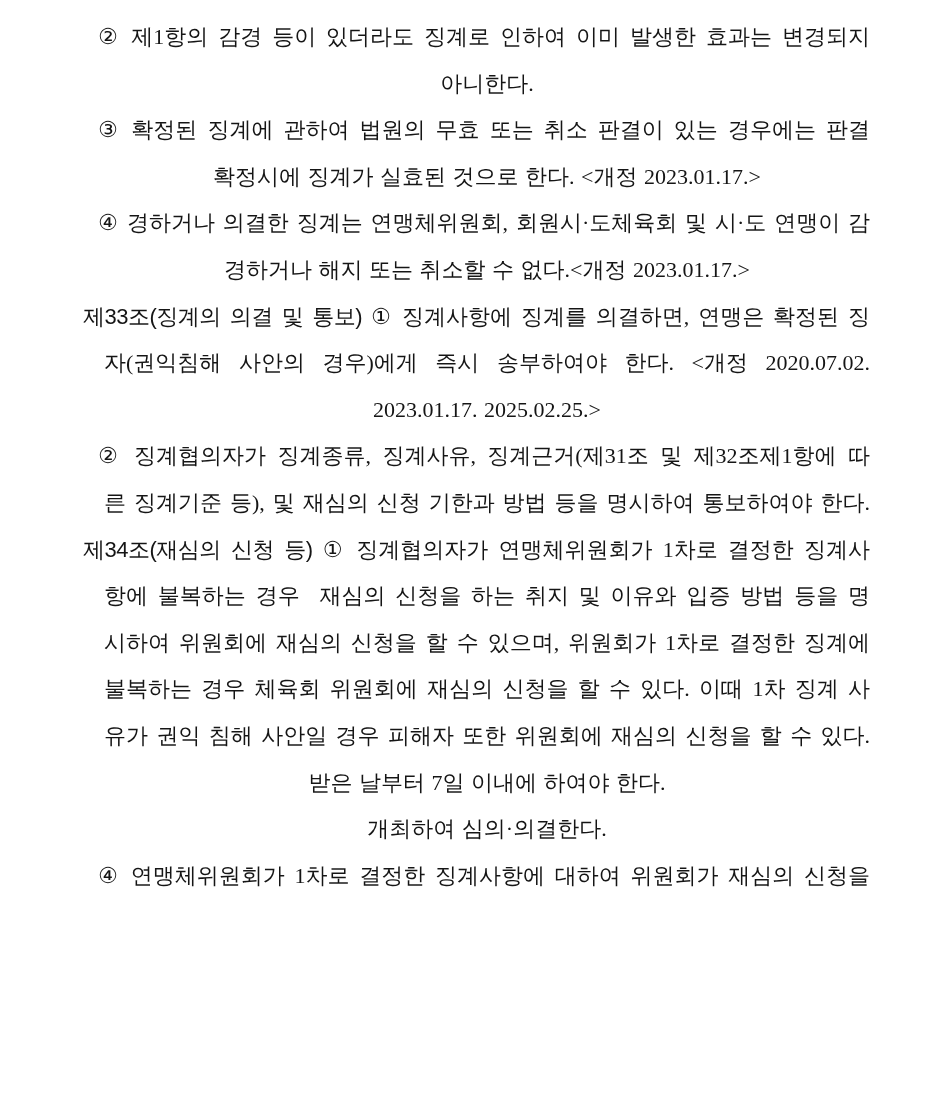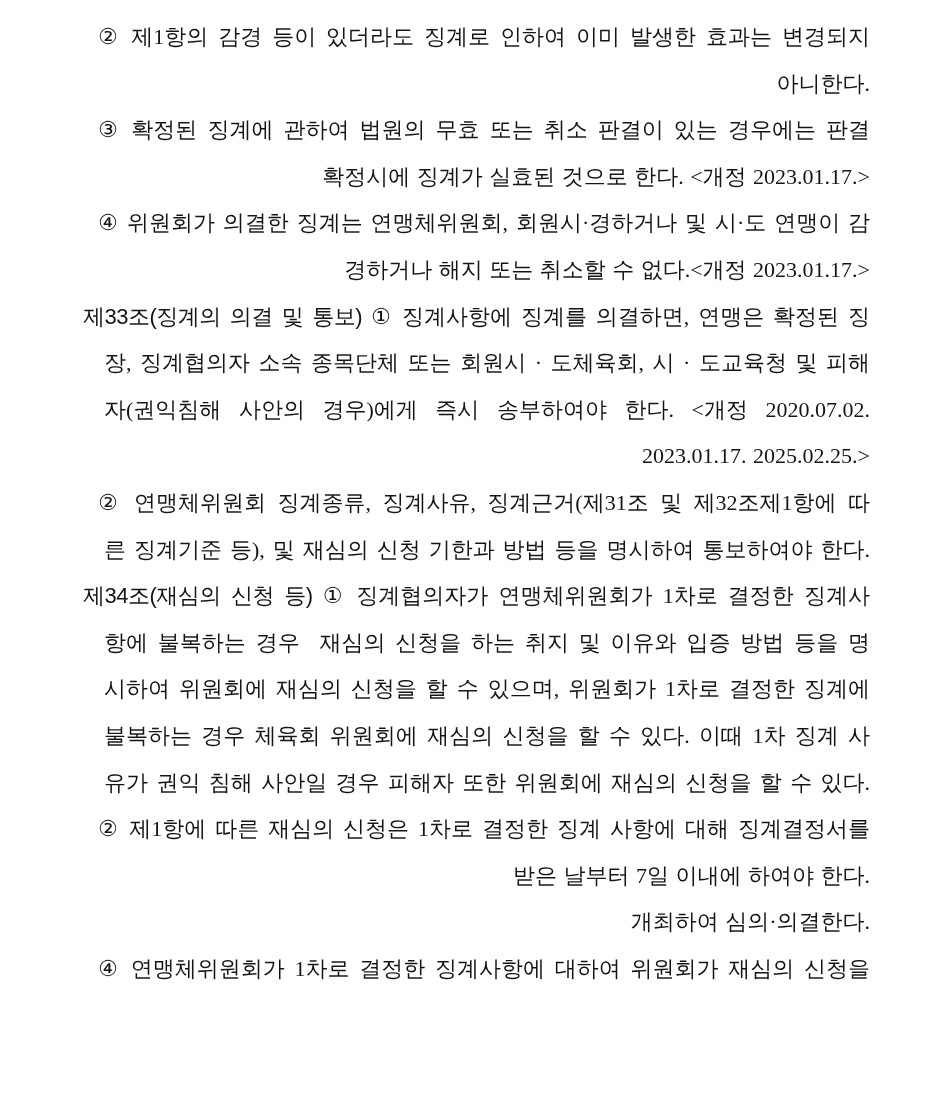--- a/index.html
+++ b/index.html
@@ -19,21 +19,21 @@
     font-size: 22px;
     color: #151515;
   }
   .doc-body {
     width: 100%;
   }
   .line {
     height: 46.6px;
     line-height: 46.6px;
     overflow: hidden;
-    text-align: right;
+    text-align: center;
     word-spacing: 1px;
   }
   .line.stretch {
     text-align: justify;
     text-align-last: justify;
   }
   .indent-article { padding-left: 0; }
   .indent-marker  { padding-left: 15px; }
   .indent-cont    { padding-left: 21px; }
   .bold-head {
@@ -58,46 +58,43 @@
 
       <div class="line indent-marker stretch">
         <span class="line-text">③ 확정된 징계에 관하여 법원의 무효 또는 취소 판결이 있는 경우에는 판결</span>
       </div>
 
       <div class="line indent-cont">
         <span class="line-text">확정시에 징계가 실효된 것으로 한다. &lt;개정 2023.01.17.&gt;</span>
       </div>
 
       <div class="line indent-marker stretch">
-        <span class="line-text">④ 위원회가 의결한 징계는 연맹체위원회, 회원시·경하거나 및 시·도 연맹이 감</span>
+        <span class="line-text">④ 경하거나 의결한 징계는 연맹체위원회, 회원시·도체육회 및 시·도 연맹이 감</span>
       </div>
 
       <div class="line indent-cont">
         <span class="line-text">경하거나 해지 또는 취소할 수 없다.&lt;개정 2023.01.17.&gt;</span>
       </div>
 
       <div class="line indent-article stretch">
         <span class="bold-head">제33조(징계의 의결 및 통보)</span><span class="line-text"> ① 징계사항에 징계를 의결하면, 연맹은 확정된 징</span>
       </div>
 
 
-      <div class="line indent-cont stretch">
-        <span class="line-text">장, 징계협의자 소속 종목단체 또는 회원시 · 도체육회, 시 · 도교육청 및 피해</span>
-      </div>
 
       <div class="line indent-cont stretch">
         <span class="line-text">자(권익침해 사안의 경우)에게 즉시 송부하여야 한다. &lt;개정 2020.07.02.</span>
       </div>
 
       <div class="line indent-cont">
         <span class="line-text">2023.01.17. 2025.02.25.&gt;</span>
       </div>
 
       <div class="line indent-marker stretch">
-        <span class="line-text">② 연맹체위원회 징계종류, 징계사유, 징계근거(제31조 및 제32조제1항에 따</span>
+        <span class="line-text">② 징계협의자가 징계종류, 징계사유, 징계근거(제31조 및 제32조제1항에 따</span>
       </div>
 
       <div class="line indent-cont stretch">
         <span class="line-text">른 징계기준 등), 및 재심의 신청 기한과 방법 등을 명시하여 통보하여야 한다.</span>
       </div>
 
       <div class="line indent-article stretch">
         <span class="bold-head">제34조(재심의 신청 등)</span><span class="line-text"> ① 징계협의자가 연맹체위원회가 1차로 결정한 징계사</span>
       </div>
 
@@ -111,23 +108,20 @@
 
       <div class="line indent-cont stretch">
         <span class="line-text">불복하는 경우 체육회 위원회에 재심의 신청을 할 수 있다. 이때 1차 징계 사</span>
       </div>
 
       <div class="line indent-cont stretch">
         <span class="line-text">유가 권익 침해 사안일 경우 피해자 또한 위원회에 재심의 신청을 할 수 있다.</span>
       </div>
 
 
-      <div class="line indent-marker stretch">
-        <span class="line-text">② 제1항에 따른 재심의 신청은 1차로 결정한 징계 사항에 대해 징계결정서를</span>
-      </div>
 
       <div class="line indent-cont">
         <span class="line-text">받은 날부터 7일 이내에 하여야 한다.</span>
       </div>
 
 
       <div class="line indent-cont">
         <span class="line-text">개최하여 심의·의결한다.</span>
       </div>
 

